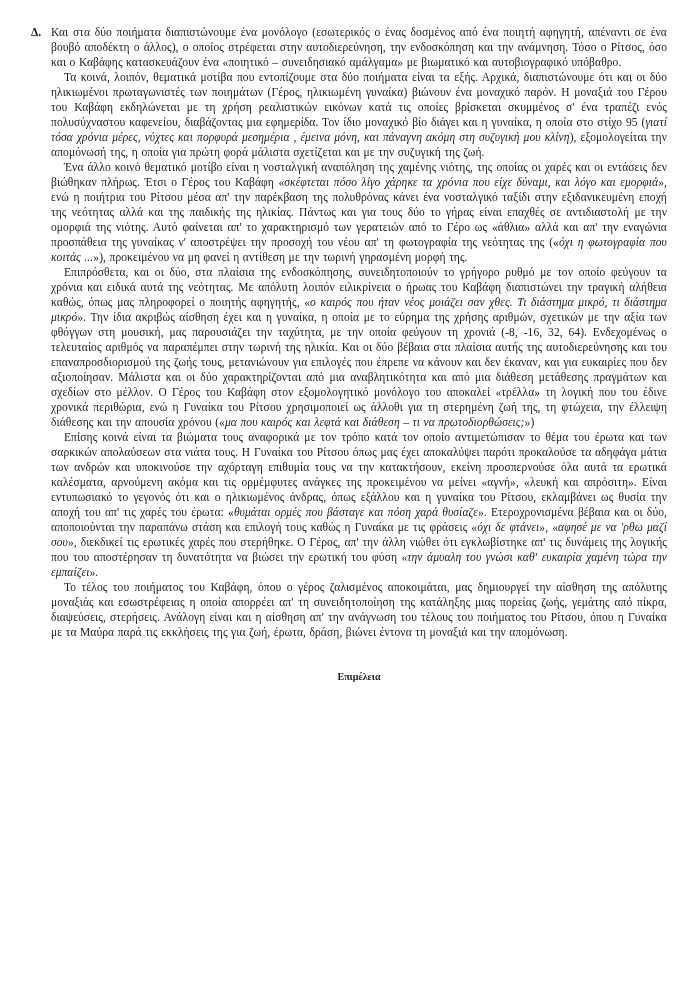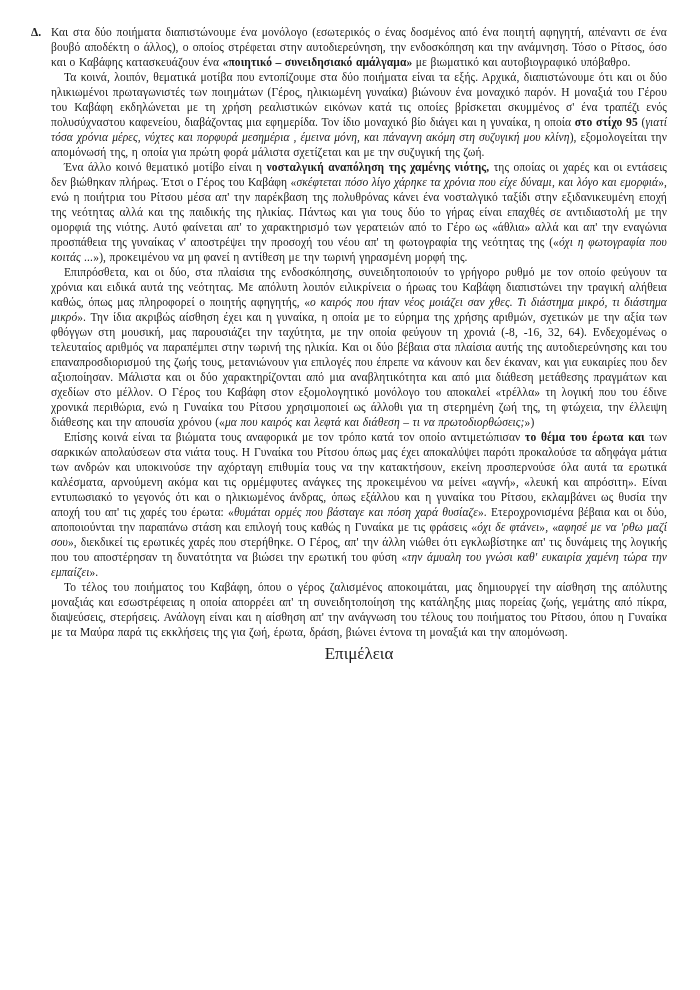--- a/index.html
+++ b/index.html
@@ -32,28 +32,28 @@
   }
   .para {
     margin: 0;
     font-size: 11.5px;
     line-height: 15px;
     text-align: justify;
     letter-spacing: 0.1px;
     word-spacing: 0.5px;
   }
   .para.indent { text-indent: 13px; }
-  .b { font-weight: bold; }
+  .b { font-weight: normal; }
   .i { font-style: italic; }
   .credits {
-    margin-top: 6px;
+    margin-top: 29px;
     text-align: center;
-    font-size: 17px;
+    font-size: 10px;
     line-height: 15px;
-    font-weight: normal;
+    font-weight: bold;
   }
   .credits .heading { display: block; }
   .credits .names { display: block; }
 </style>
 </head>
 <body>
 
 <div class="page">
   <div class="section-label">Δ.</div>
 

